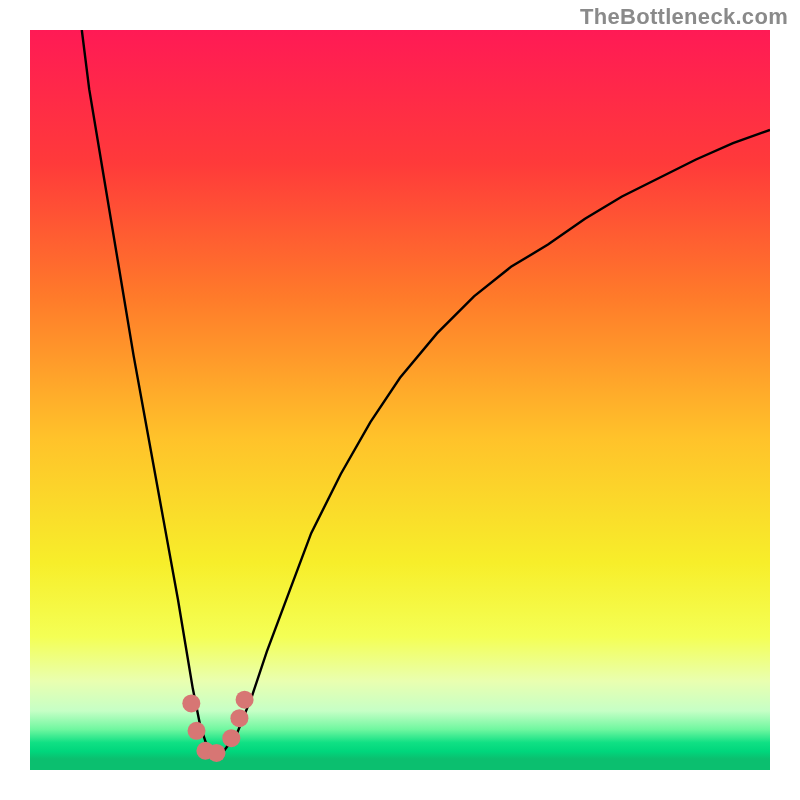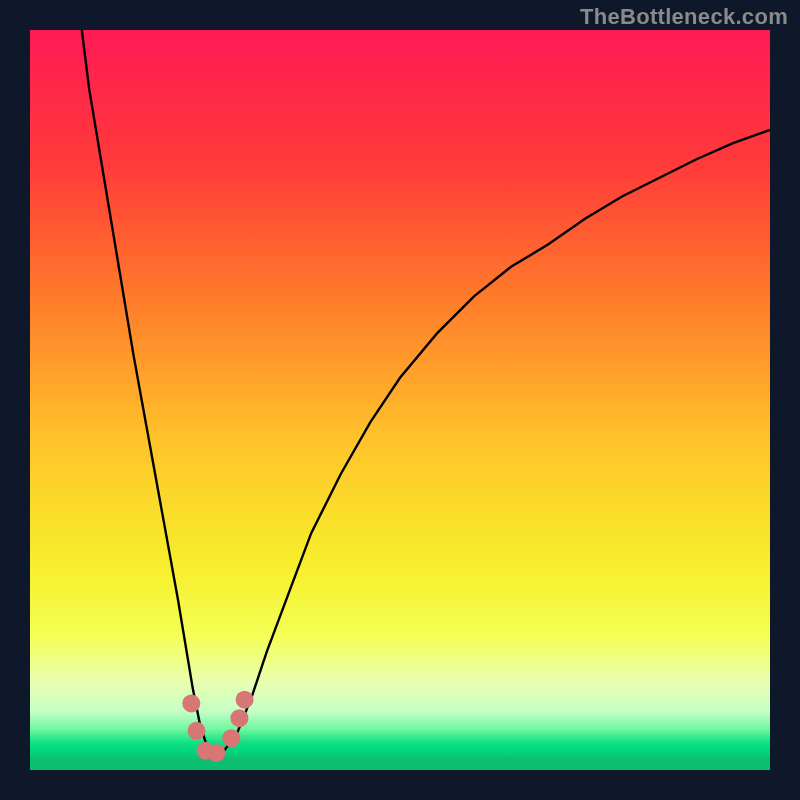--- a/index.html
+++ b/index.html
@@ -7,21 +7,21 @@
     padding: 0;
     width: 800px;
     height: 800px;
     background: #000000;
     overflow: hidden;
   }
   .stage {
     position: relative;
     width: 800px;
     height: 800px;
-    background: #0f172a;
+    background: #ffffff;
   }
   .plot-area {
     position: absolute;
     left: 30px;
     top: 30px;
     width: 740px;
     height: 740px;
     overflow: hidden;
   }
   .gradient {

